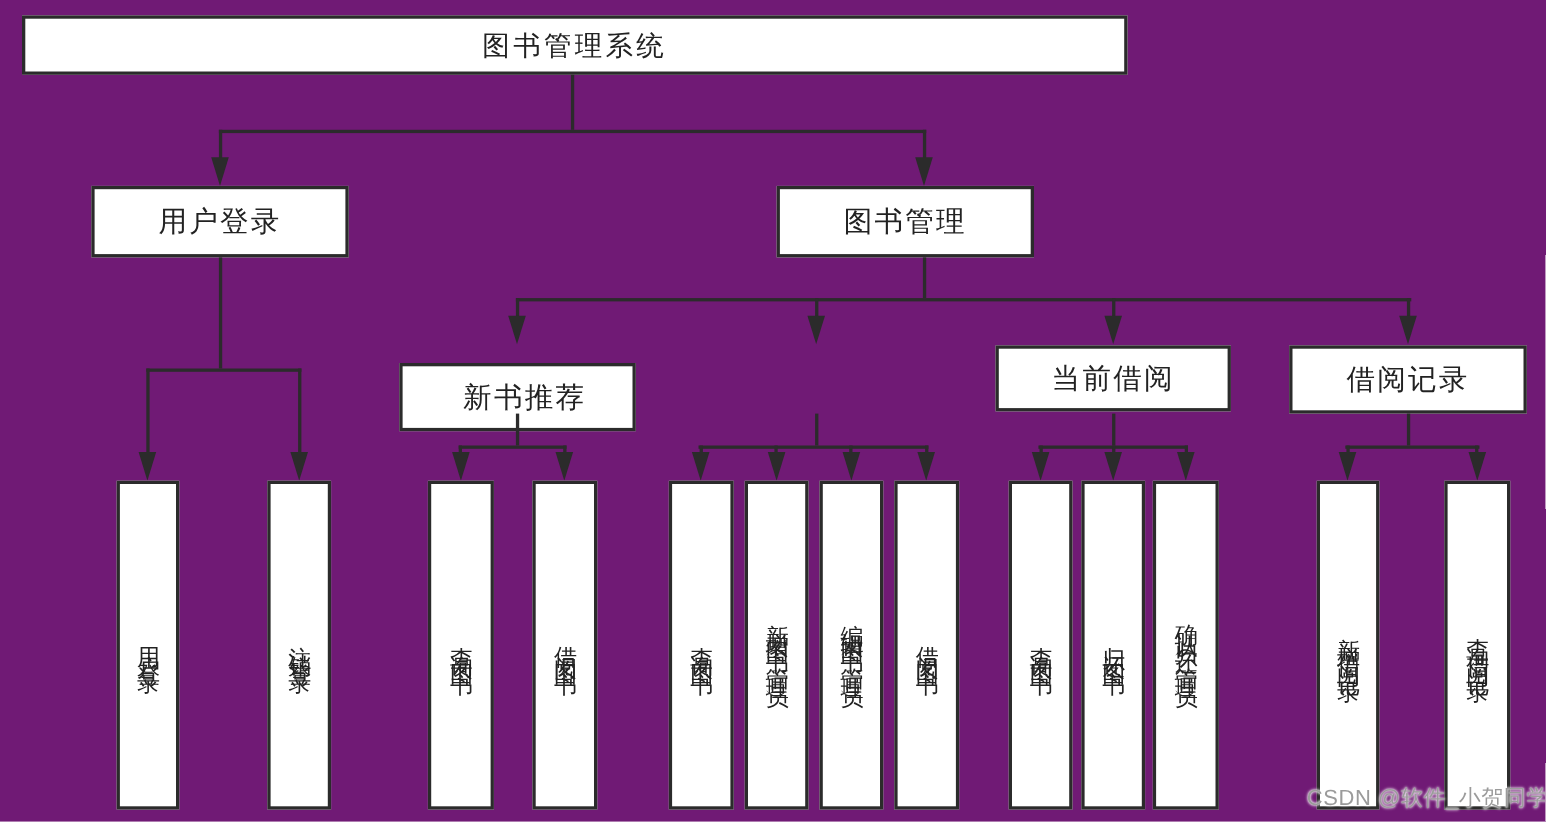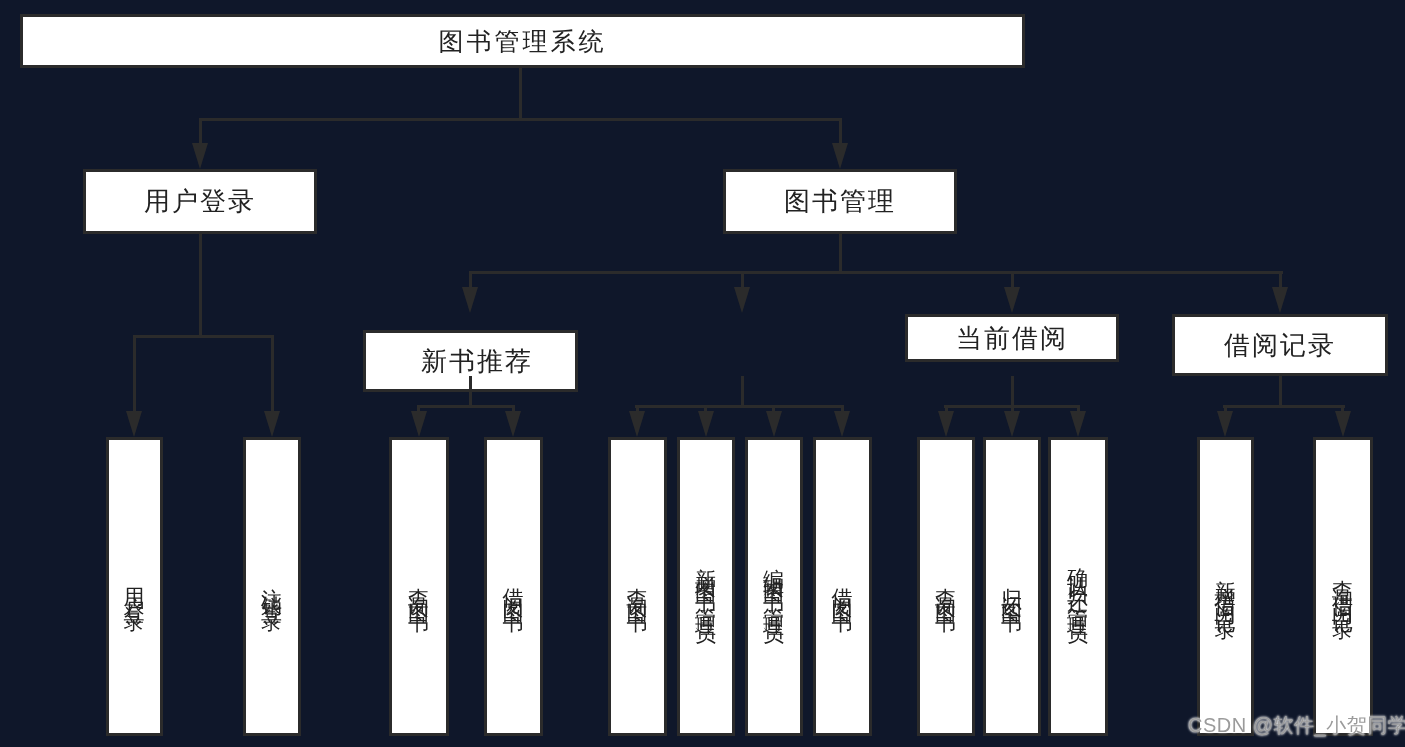--- a/index.html
+++ b/index.html
@@ -1,19 +1,19 @@
 <!DOCTYPE html>
 <html><head>
 <meta charset="utf-8">
 <style>
   html,body{margin:0;padding:0;background:#fff;}
   #canvas{
     position:relative;
     width:1405px;height:747px;
-    background:#0f172a;
+    background:#701a75;
     overflow:hidden;
     font-family:"Liberation Sans","DejaVu Sans",sans-serif;
   }
   .box{
     position:absolute;
     box-sizing:border-box;
     border:3px solid #2b2b2b;
     background:#fff;
     display:flex;
     align-items:center;
@@ -54,42 +54,42 @@
   <div class="box h root" style="left:20px;top:14px;width:1005px;height:54px;">图书管理系统</div>
 
   <div class="ln" style="left:519px;top:68px;width:3px;height:50px;"></div>
   <div class="ln" style="left:199px;top:118px;width:643px;height:3px;"></div>
   <div class="ln" style="left:199px;top:118px;width:3px;height:26px;"></div>
   <div class="ah" style="left:192px;top:143px;"></div>
   <div class="ln" style="left:839px;top:118px;width:3px;height:26px;"></div>
   <div class="ah" style="left:832px;top:143px;"></div>
 
   <div class="box h" style="left:83px;top:169px;width:234px;height:65px;">用户登录</div>
-  <div class="box h" style="left:723px;top:169px;width:234px;height:65px;">图书管理</div>
+  <div class="box h" style="left:706px;top:169px;width:234px;height:65px;">图书管理</div>
 
   <div class="ln" style="left:199px;top:234px;width:3px;height:101px;"></div>
   <div class="ln" style="left:133px;top:335px;width:141px;height:3px;"></div>
   <div class="ln" style="left:133px;top:335px;width:3px;height:76px;"></div>
   <div class="ah" style="left:126px;top:411px;"></div>
   <div class="ln" style="left:271px;top:335px;width:3px;height:76px;"></div>
   <div class="ah" style="left:264px;top:411px;"></div>
 
   <div class="ln" style="left:839px;top:234px;width:3px;height:37px;"></div>
   <div class="ln" style="left:469px;top:271px;width:814px;height:3px;"></div>
   <div class="ln" style="left:469px;top:271px;width:3px;height:18px;"></div>
   <div class="ah" style="left:462px;top:287px;"></div>
   <div class="ln" style="left:741px;top:271px;width:3px;height:18px;"></div>
   <div class="ah" style="left:734px;top:287px;"></div>
   <div class="ln" style="left:1011px;top:271px;width:3px;height:18px;"></div>
   <div class="ah" style="left:1004px;top:287px;"></div>
   <div class="ln" style="left:1279px;top:271px;width:3px;height:18px;"></div>
   <div class="ah" style="left:1272px;top:287px;"></div>
 
   <div class="box h" style="left:363px;top:330px;width:215px;height:62px;padding-left:13px;">新书推荐</div>
-  <div class="box h" style="left:905px;top:314px;width:214px;height:48px;">当前借阅</div>
+  <div class="box h" style="left:905px;top:314px;width:214px;height:60px;">当前借阅</div>
   <div class="box h" style="left:1172px;top:314px;width:216px;height:62px;">借阅记录</div>
 
   <div class="ln" style="left:469px;top:376px;width:3px;height:29px;"></div>
   <div class="ln" style="left:417px;top:405px;width:98px;height:3px;"></div>
   <div class="ln" style="left:417px;top:405px;width:3px;height:8px;"></div>
   <div class="ah" style="left:411px;top:411px;"></div>
   <div class="ln" style="left:512px;top:405px;width:3px;height:8px;"></div>
   <div class="ah" style="left:505px;top:411px;"></div>
 
   <div class="ln" style="left:741px;top:376px;width:3px;height:29px;"></div>

